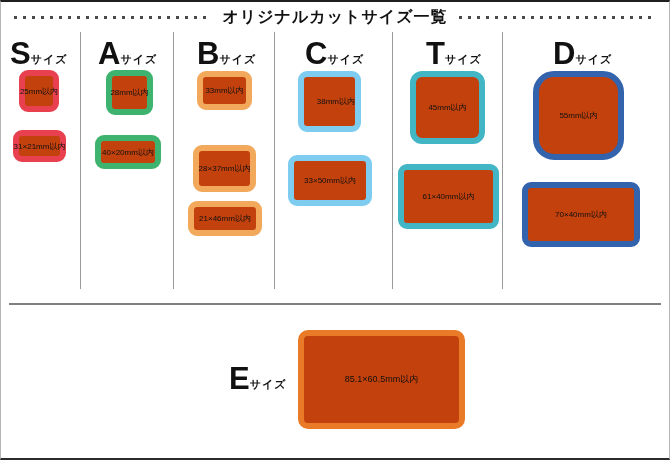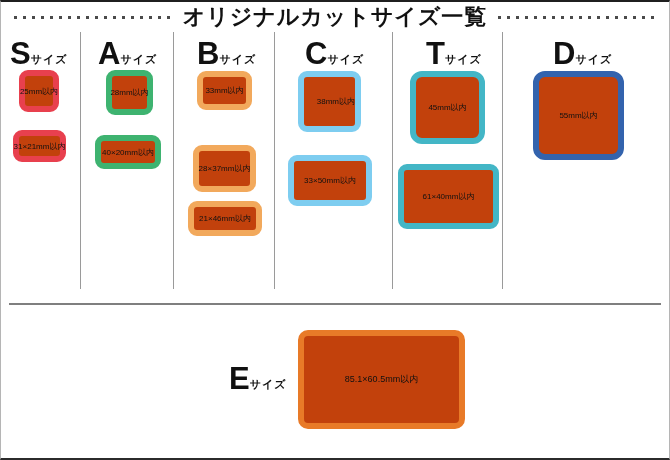--- a/index.html
+++ b/index.html
@@ -28,21 +28,21 @@
   .dots {
     flex: 1;
     height: 5px;
     background-image: radial-gradient(circle 2px at 2.5px 2.5px, #4a4a4a 95%, transparent 100%);
     background-size: 9px 5px;
     background-repeat: repeat-x;
   }
   .dots.left  { margin-left: 12px; margin-right: 10px; }
   .dots.right { margin-right: 12px; margin-left: 10px; }
   .title {
-    font-size: 22px;
+    font-size: 16px;
     font-weight: 700;
     color: #111;
     letter-spacing: 1px;
     white-space: nowrap;
   }
   
   .grid {
     position: relative;
     height: 265px;
   }
@@ -101,21 +101,21 @@
   .s-1 { left: 12px; top: 98px;  width: 53px;  height: 32px; }
   .a-0 { left: 25px; top: 38px;  width: 47px;  height: 45px; }
   .a-1 { left: 14px; top: 103px; width: 66px;  height: 34px; }
   .b-0 { left: 23px; top: 39px;  width: 55px;  height: 39px; }
   .b-1 { left: 19px; top: 113px; width: 63px;  height: 47px; }
   .b-2 { left: 14px; top: 169px; width: 74px;  height: 35px; }
   .c-0 { left: 23px; top: 39px;  width: 63px;  height: 61px; }
   .c-1 { left: 13px; top: 123px; width: 84px;  height: 51px; }
   .t-0 { left: 17px; top: 39px;  width: 75px;  height: 73px; border-radius: 12px; }
   .t-1 { left: 5px;  top: 132px; width: 101px; height: 65px; }
-  .d-0 { left: 30px; top: 39px;  width: 91px;  height: 89px; border-radius: 12px; }
+  .d-0 { left: 30px; top: 39px;  width: 91px;  height: 89px; border-radius: 21px; }
   .d-1 { left: 19px; top: 150px; width: 118px; height: 65px; }
   
   .hsep {
     height: 0;
     border-top: 2px solid #7f7f7f;
     margin: 6px 8px 0 8px;
   }
   .e-section {
     position: relative;
     height: 155px;
@@ -212,20 +212,23 @@
     </div>
 
     <div class="col col-d">
       <div class="col-header hdr-d">
         <span class="letter">D</span>
           <span class="suffix">サイズ</span>
       </div>
       <div class="sbox d-0" style="border-color: rgb(51, 99, 173);">
           <span>55mm以内</span>
         </div>
+      <div class="sbox d-1" style="border-color: rgb(51, 99, 173);">
+          <span>70×40mm以内</span>
+        </div>
     </div>
 
   </div>
 
   <div class="hsep"></div>
 
   <div class="e-section">
     <div class="col-header e-header">
       <span class="letter">E</span>
         <span class="suffix">サイズ</span>

